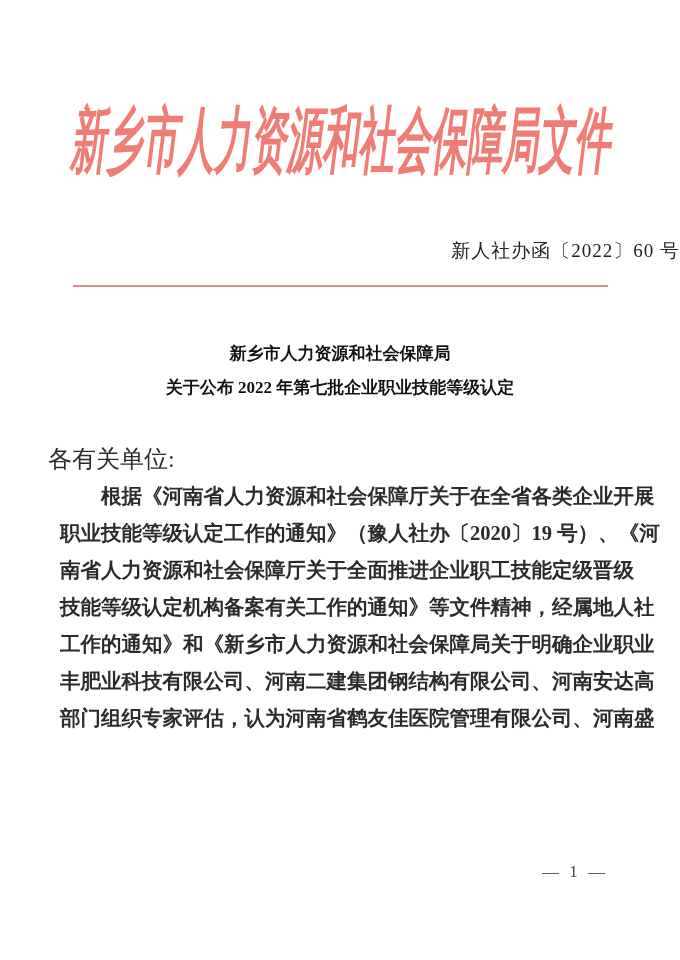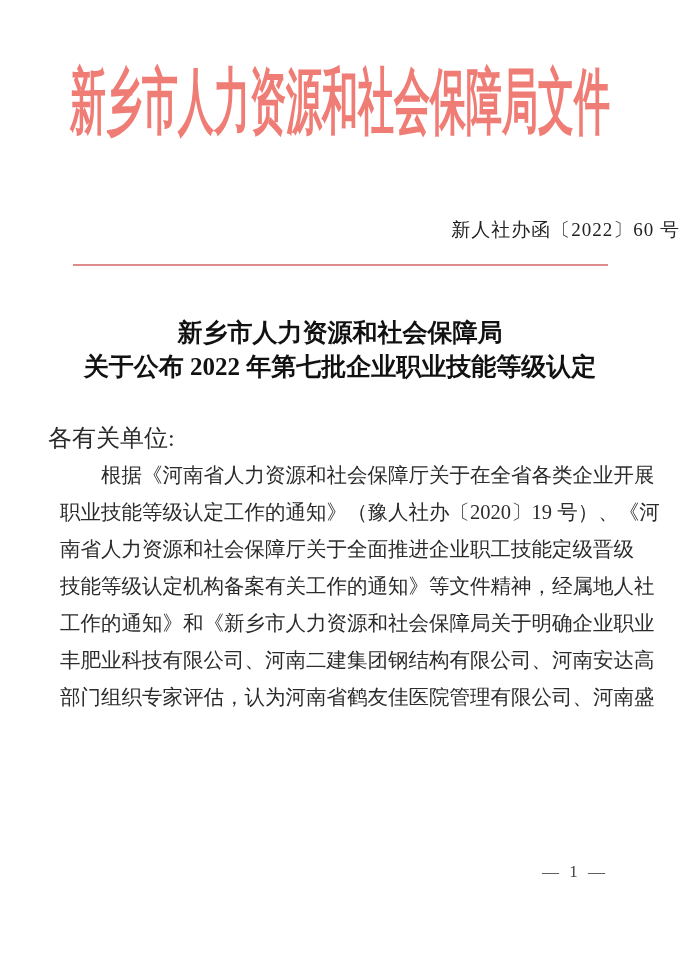--- a/index.html
+++ b/index.html
@@ -12,25 +12,26 @@
     width: 680px;
     height: 960px;
     margin: 0 auto;
     background: #ffffff;
     font-family: "Liberation Serif", "DejaVu Serif", serif;
     color: #2b2b2b;
     overflow: hidden;
   }
   
   .letterhead {
-    margin-top: 78px;
+    margin-top: 99px;
     height: 85px;
     display: flex;
-    align-items: flex-start;
+    align-items: center;
     justify-content: center;
+    font-style: italic;
   }
   .letterhead-text {
     font-size: 36px;
     font-weight: bold;
     color: var(--letterhead_red, #ef7d76);
     white-space: nowrap;
     letter-spacing: 0px;
     transform: scaleY(2.0);
     transform-origin: center;
   }
@@ -48,21 +49,21 @@
   .red-rule {
     margin: 21px auto 0 auto;
     width: 535px;
     height: 2px;
     background: var(--rule_red, #dc8a8a);
   }
   
   .title-block {
     margin-top: 50px;
     text-align: center;
-    font-size: 25px;
+    font-size: 17px;
     line-height: 34px;
     font-weight: bold;
     color: #111111;
   }
   
   .salutation {
     margin-top: 36px;
     padding: 0 48px;
     font-size: 24px;
     line-height: 37px;
@@ -73,20 +74,21 @@
     padding: 0 60px;
     font-size: 20.5px;
     line-height: 37px;
     color: #2b2b2b;
   }
   .body-line {
     text-align: justify;
     text-align-last: justify;
     text-justify: inter-ideograph;
     white-space: nowrap;
+    font-weight: bold;
   }
   .body-line:first-of-type {
     text-indent: 2em;
   }
   
   .page-number {
     position: absolute;
     top: 862px;
     right: 72px;
     font-size: 17px;

